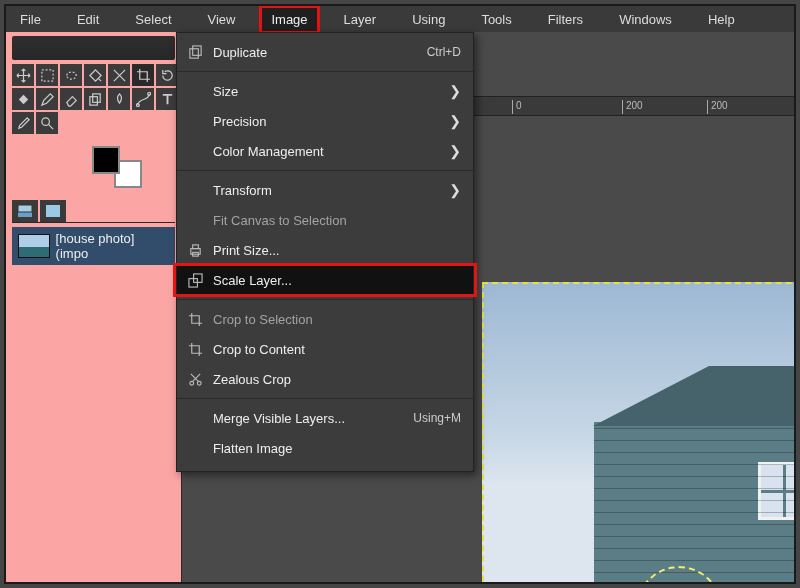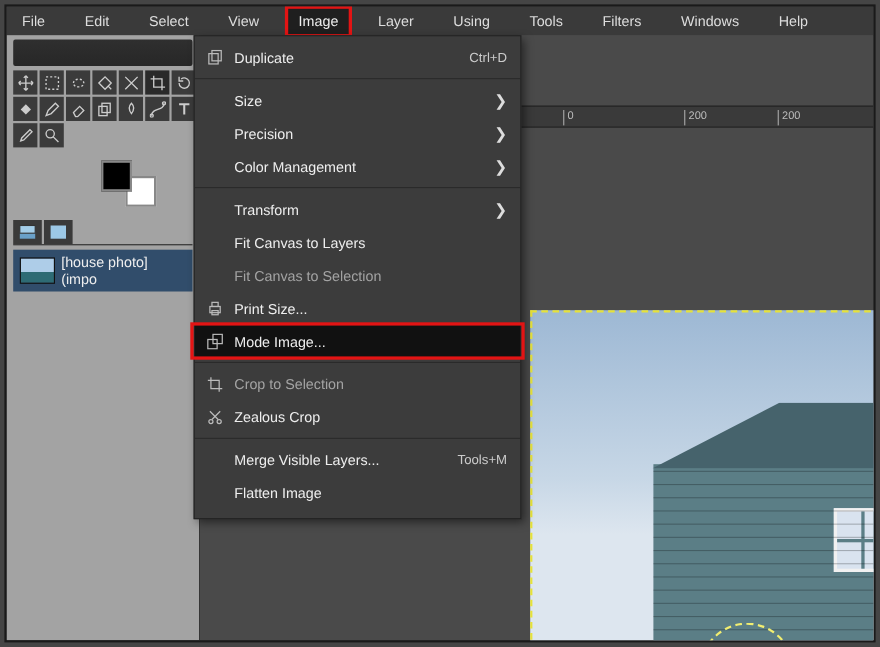--- a/index.html
+++ b/index.html
@@ -41,21 +41,21 @@
     color: #eee;
   }
   .highlight-red { outline: 3px solid #e31414; outline-offset: -1px; }
   
   .workspace {
     display: flex;
     height: calc(100% - 26px);
   }
   .left-panel {
     width: 176px;
-    background: #a3a3a3;
+    background: #fca5a5;
     padding: 4px 6px;
     display: flex;
     flex-direction: column;
     border-right: 1px solid #2a2a2a;
   }
   .tool-strip {
     height: 24px;
     background: linear-gradient(#2f2f2f,#272727);
     margin-bottom: 4px;
     border-radius: 2px;
@@ -354,69 +354,74 @@
       </div>
     <div class="dd-item">
         <span>Color Management</span>
         <span class="sub">❯</span>
       </div>
     <div class="dd-sep"></div>
     <div class="dd-item">
         <span>Transform</span>
         <span class="sub">❯</span>
       </div>
-    <div class="dd-item">
-        <span>Fit Canvas to Layers</span>
-      </div>
     <div class="dd-item disabled">
         <span>Fit Canvas to Selection</span>
       </div>
     <div class="dd-item">
       <span class="dd-icon">
           <svg viewBox="0 0 16 16">
             <rect x="3" y="6" width="10" height="6"></rect>
             <rect x="5" y="2" width="6" height="4"></rect>
             <rect x="5" y="10" width="6" height="4"></rect>
           </svg>
         </span>
       <span>Print Size...</span>
     </div>
     <div class="dd-item active" style="position:relative">
       <span class="dd-icon">
           <svg viewBox="0 0 16 16">
             <rect x="1" y="6" width="9" height="9"></rect>
             <rect x="6" y="1" width="9" height="9"></rect>
           </svg>
         </span>
-      <span>Mode Image...</span>
+      <span>Scale Layer...</span>
       <div class="scale-hl"></div>
     </div>
     <div class="dd-sep"></div>
     <div class="dd-item disabled">
       <span class="dd-icon">
           <svg viewBox="0 0 16 16">
             <path d="M4 1v11h11M1 4h11v11"></path>
           </svg>
         </span>
       <span>Crop to Selection</span>
+    </div>
+    <div class="dd-item">
+      <span class="dd-icon">
+          <svg viewBox="0 0 16 16">
+            <path d="M4 1v11h11M1 4h11v11"></path>
+          </svg>
+        </span>
+      <span>Crop to Content</span>
     </div>
     <div class="dd-item">
       <span class="dd-icon">
           <svg viewBox="0 0 16 16">
             <circle cx="4" cy="12" r="2"></circle>
             <circle cx="12" cy="12" r="2"></circle>
             <path d="M5 10L13 2M11 10L3 2"></path>
           </svg>
         </span>
       <span>Zealous Crop</span>
     </div>
     <div class="dd-sep"></div>
     <div class="dd-item">
       <span>Merge Visible Layers...</span>
-      <span class="shortcut">Tools+M</span>
+      <span class="shortcut">Using+M</span>
     </div>
     <div class="dd-item">
         <span>Flatten Image</span>
       </div>
   </div>
 
   <div class="cursor" style="top:357px; left:408px">
     <svg viewBox="0 0 14 20">
         <path d="M1 1l0 14 3-3 2 5 3-1-2-5 5 0z" fill="#fff" stroke="#000" stroke-width="1"></path>
       </svg>

